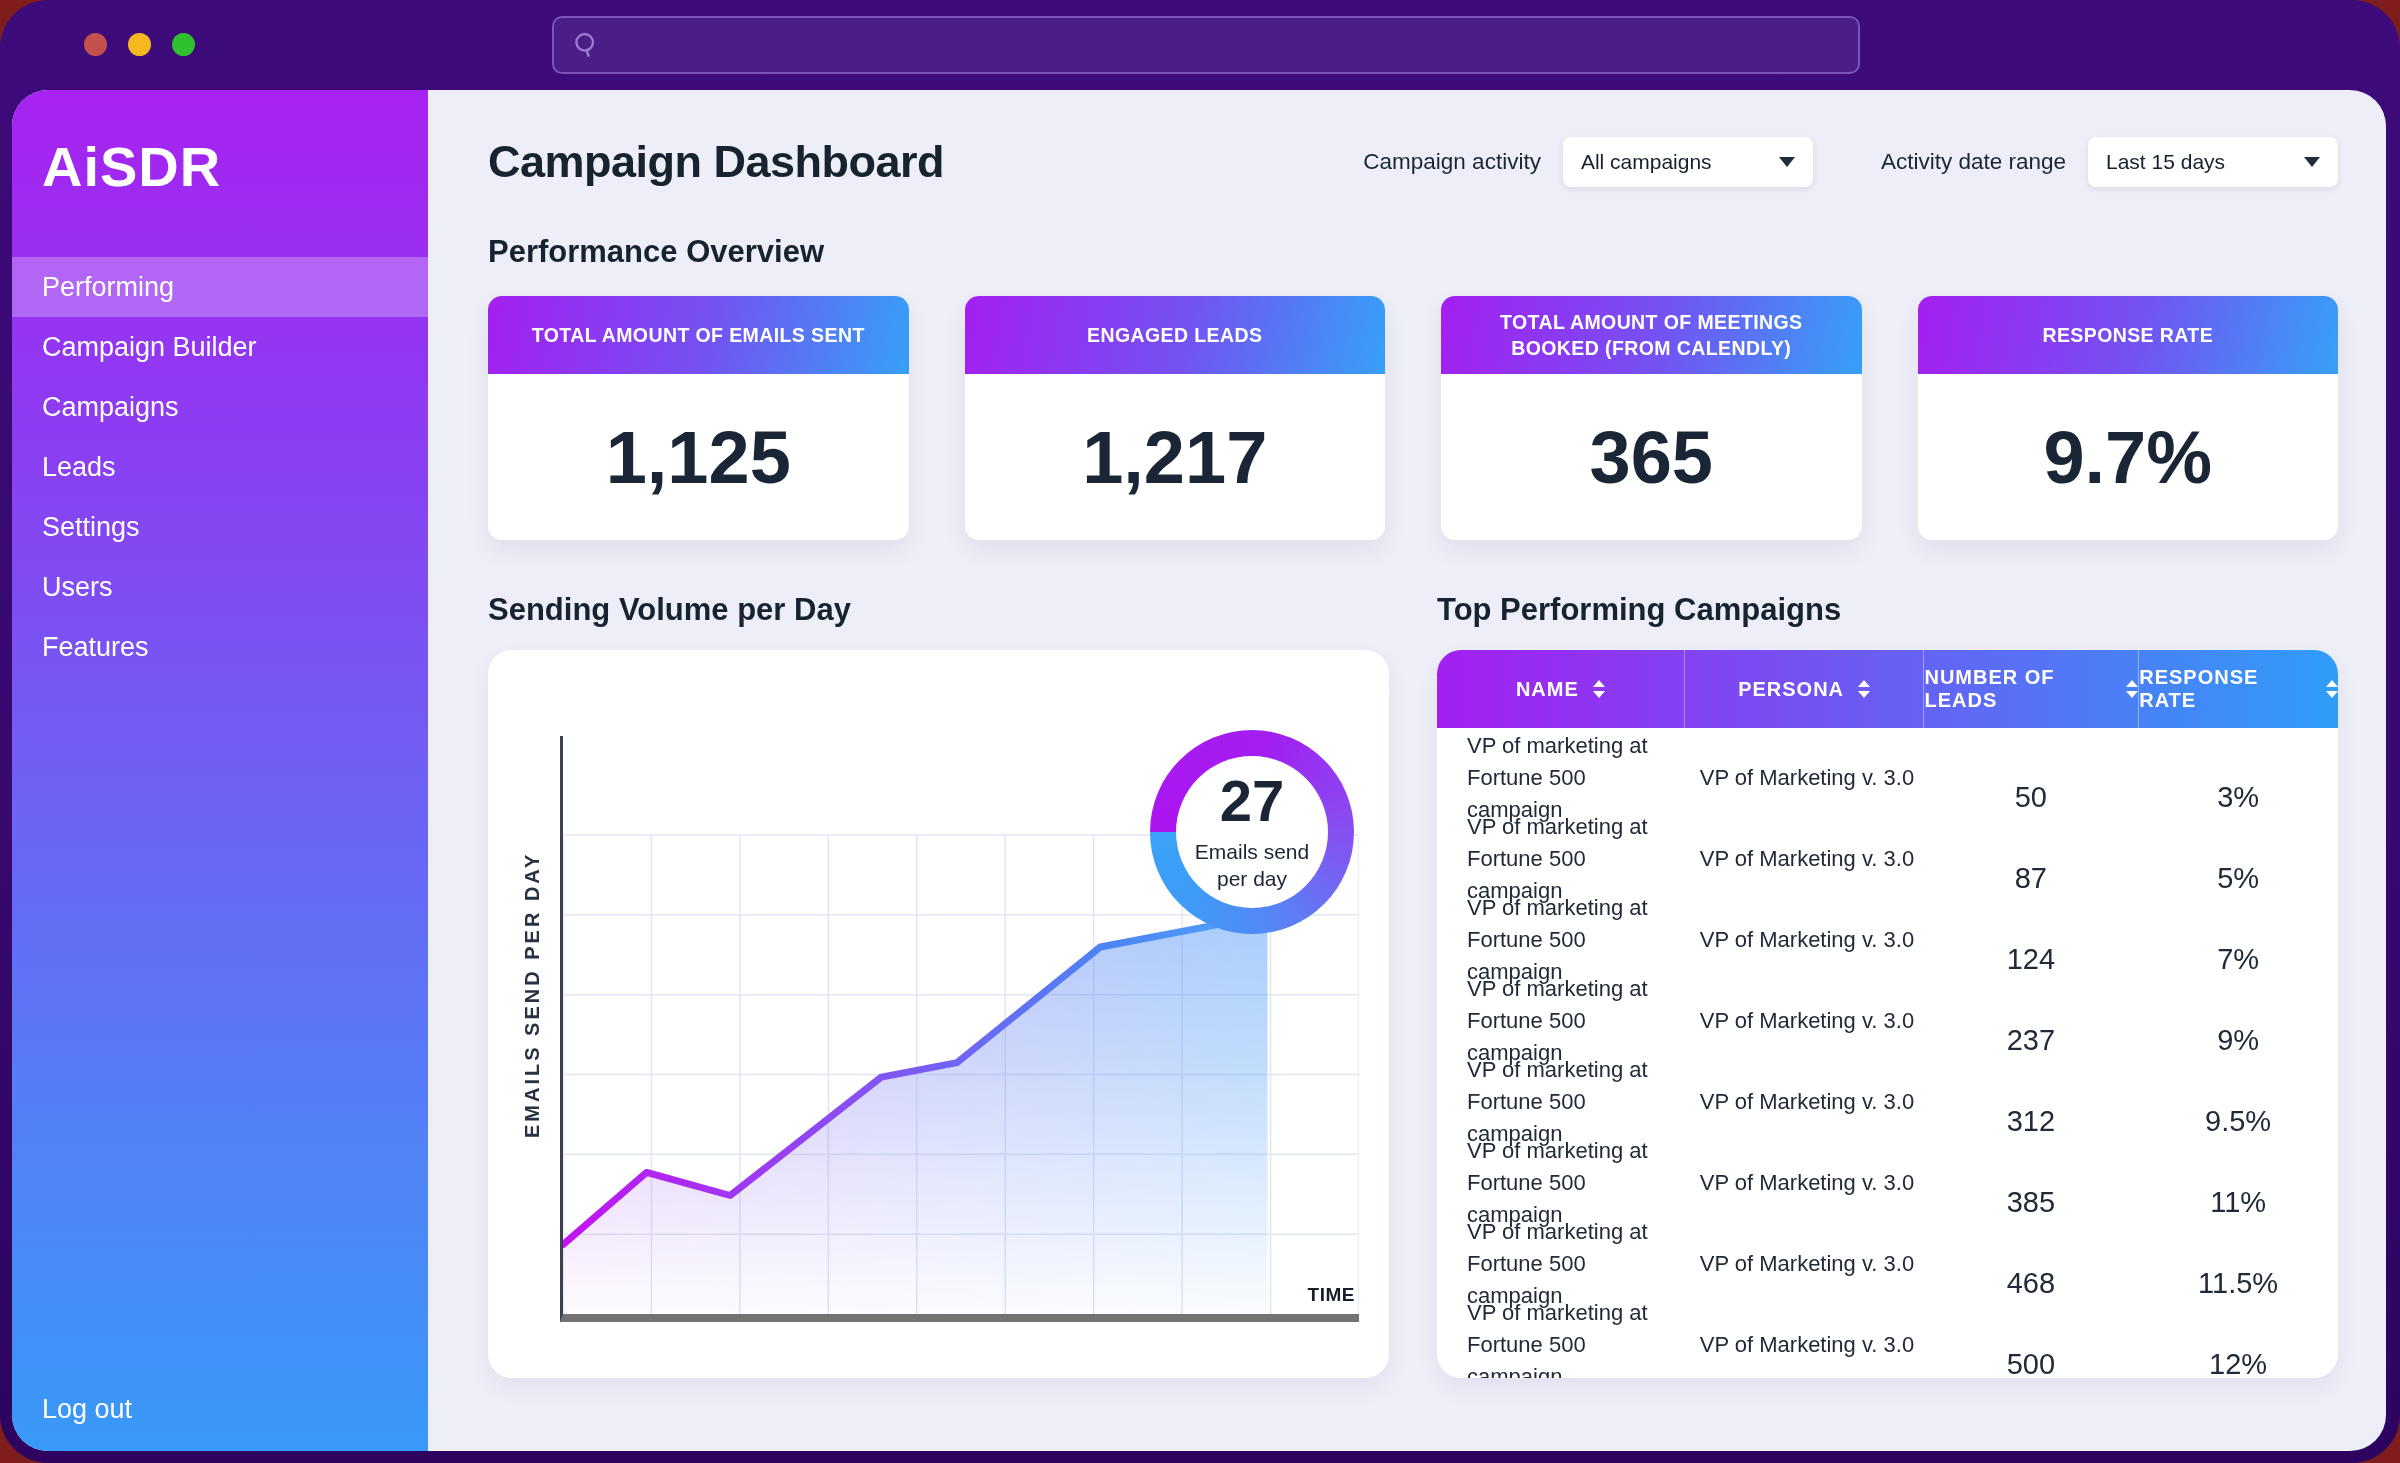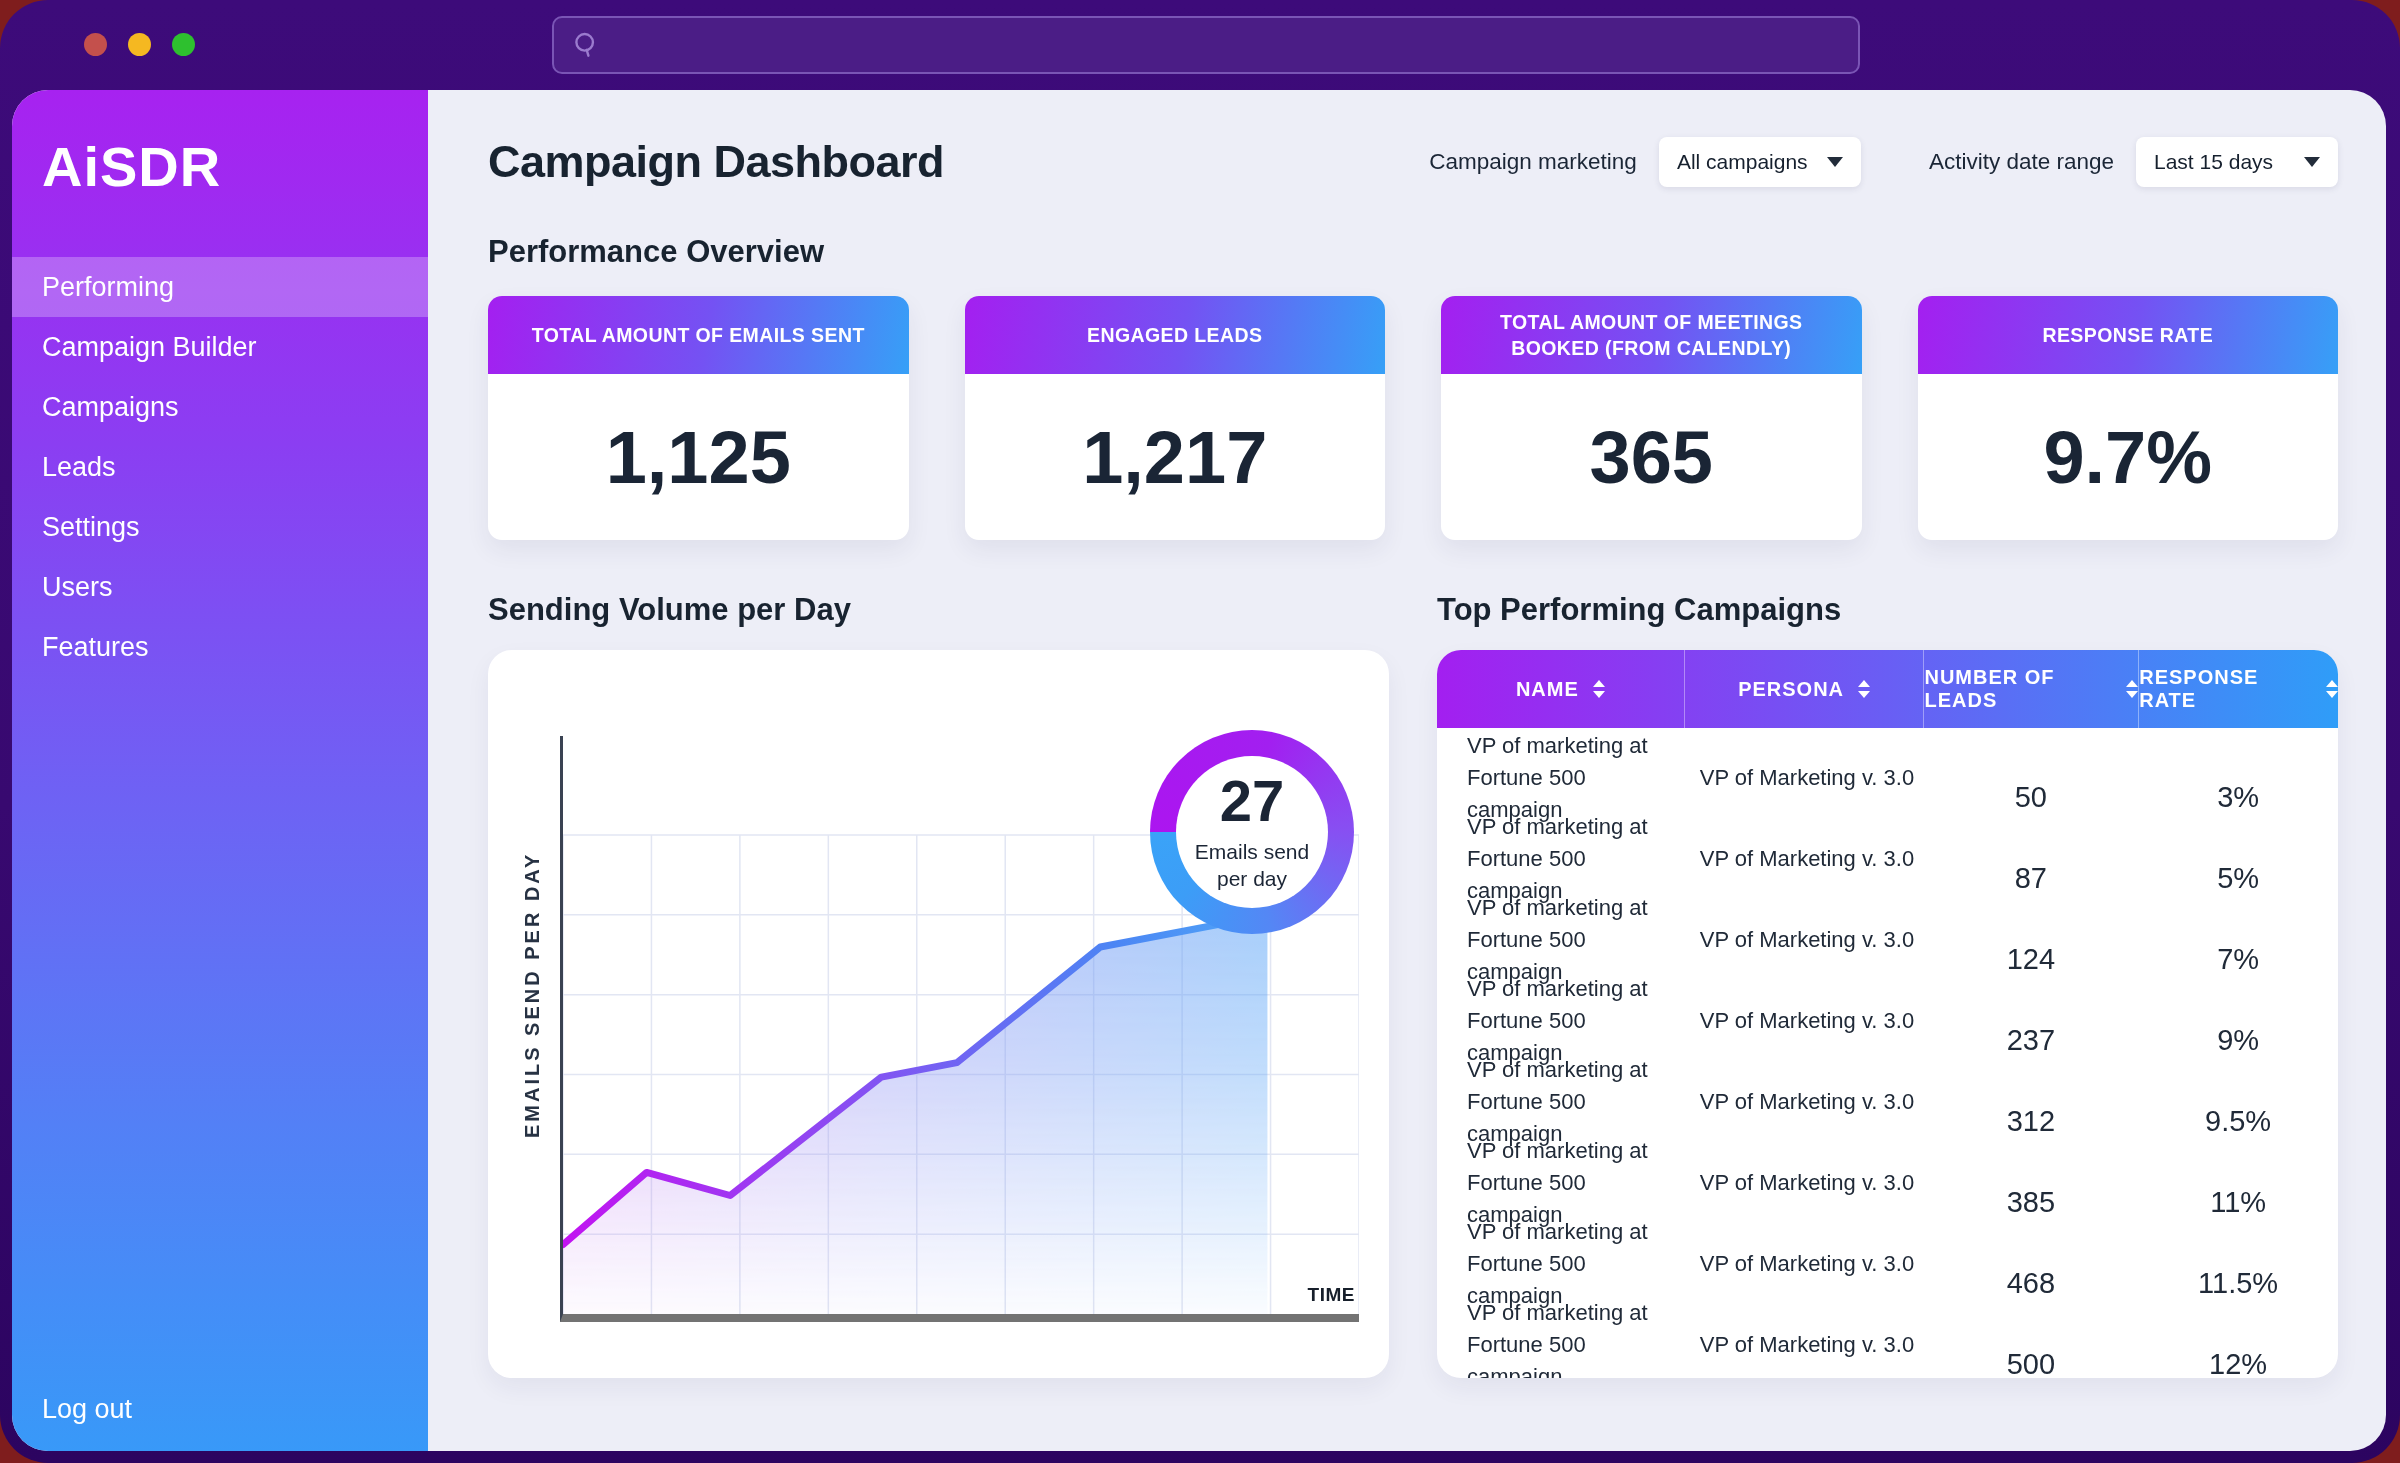--- a/index.html
+++ b/index.html
@@ -50,21 +50,21 @@
 
   
   .main { flex:1; padding:46px 48px 0 60px; position:relative; color:#1B2636; }
   .main-header { display:flex; align-items:center; }
   .page-title { font-size:45px; font-weight:800; letter-spacing:-0.5px; color:#182330; }
   .filters { margin-left:auto; display:flex; align-items:center; gap:24px; }
   .filter-group { display:flex; align-items:center; gap:22px; }
   .filter-group + .filter-group { margin-left:44px; }
   .filter-label { font-size:22.5px; font-weight:500; color:#1B2636; }
   .dropdown {
-    width:202px; height:50px; background:#fff; border-radius:8px;
+    width:250px; height:50px; background:#fff; border-radius:8px;
     display:flex; align-items:center; justify-content:space-between;
     padding:0 18px; font-size:21px; color:#16202E; cursor:pointer;
     box-shadow:0 2px 6px rgba(40,40,80,.10);
     gap:8px;
   }
   .caret { width:0; height:0; border-left:8px solid transparent;
            border-right:8px solid transparent; border-top:10px solid #222C3A; }
 
   .section-heading { font-size:31px; font-weight:800; color:#182330; }
   .perf-heading { margin-top:46px; }
@@ -199,21 +199,21 @@
           </nav>
         <div class="logout">Log out</div>
       </aside>
 
       <main class="main">
 
         <div class="main-header">
           <h1 class="page-title">Campaign Dashboard</h1>
           <div class="filters">
             <div class="filter-group">
-              <span class="filter-label">Campaign marketing</span>
+              <span class="filter-label">Campaign activity</span>
               <div class="dropdown">
                 <span>All campaigns</span>
                 <span class="caret"></span>
               </div>
             </div>
             <div class="filter-group">
               <span class="filter-label">Activity date range</span>
               <div class="dropdown">
                 <span>Last 15 days</span>
                 <span class="caret"></span>

